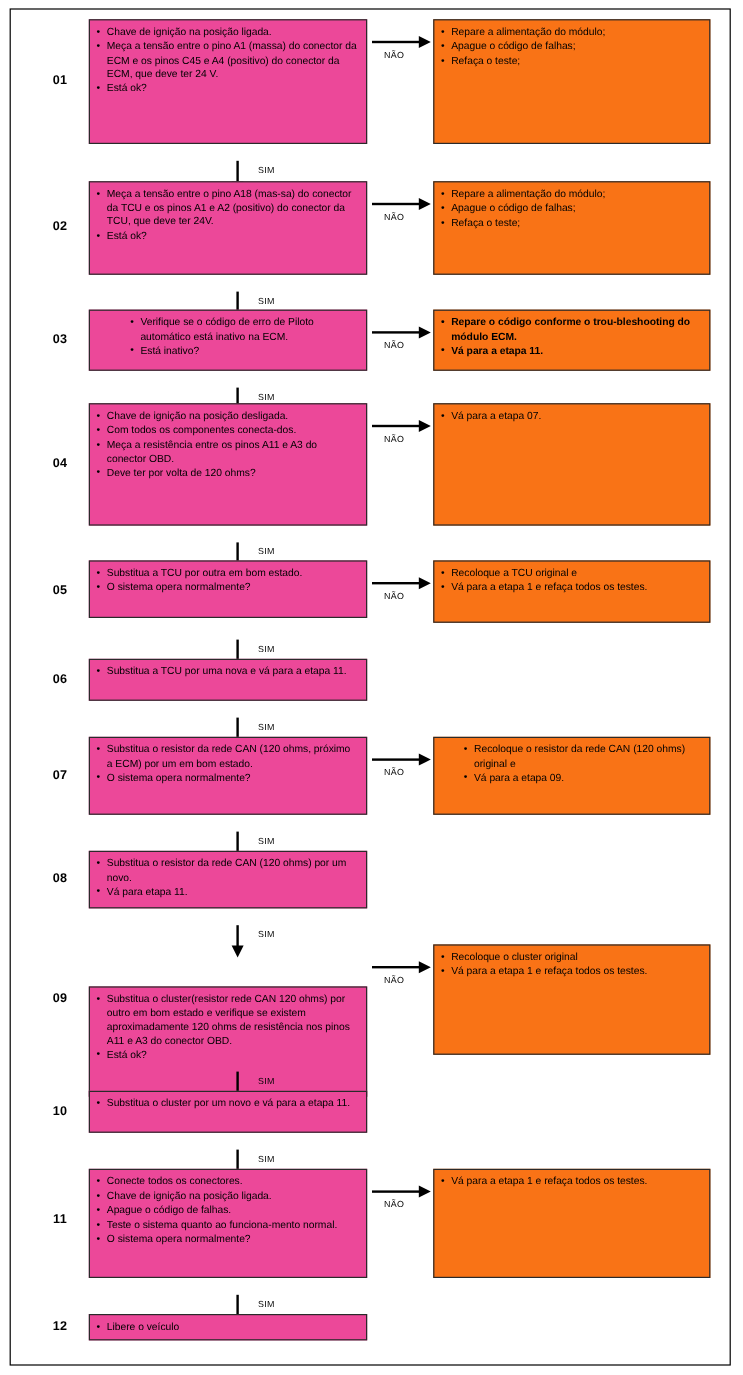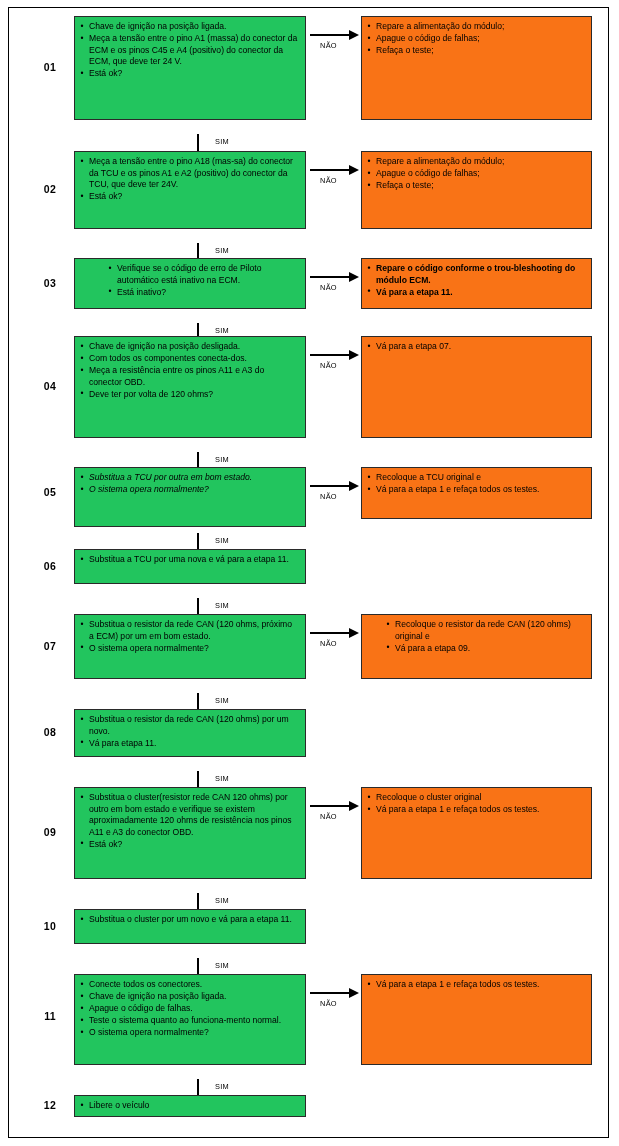--- a/index.html
+++ b/index.html
@@ -49,21 +49,21 @@
     font-weight: bold;
     letter-spacing: 0.3px;
   }
 
   .step-box {
     position: absolute;
     left: 65px;
     width: 232px;
     box-sizing: border-box;
     border: 1.2px solid #2a2a2a;
-    background: #22c55e;
+    background: #ec4899;
     padding: 4px 6px 4px 5px;
   }
 
   .result-box {
     position: absolute;
     left: 352px;
     width: 231px;
     box-sizing: border-box;
     border: 1.2px solid #2a2a2a;
     background: #f97316;
@@ -266,21 +266,21 @@
           </ul>
         </div>
       </div>
       <div class="sim-connector" style="top: 430px;">
         <div class="sim-line"></div>
         <div class="sim-arrowhead"></div>
         <div class="sim-label">SIM</div>
       </div>
       <div class="step-row" style="top: 459px;">
         <div class="step-number" style="top: 19px;">05</div>
-        <div class="step-box" style="height: 60px; font-style: italic;">
+        <div class="step-box" style="height: 48px;">
           <ul class="bullets">
             <li>Substitua a TCU por outra em bom estado.</li>
             <li>O sistema opera normalmente?</li>
           </ul>
         </div>
         <div class="nao-connector" style="top: 14px;">
           <div class="nao-line"></div>
           <div class="nao-arrowhead"></div>
           <div class="nao-label">NÃO</div>
         </div>
@@ -343,21 +343,21 @@
           </ul>
         </div>
       </div>
       <div class="sim-connector" style="top: 749px;">
         <div class="sim-line"></div>
         <div class="sim-arrowhead"></div>
         <div class="sim-label">SIM</div>
       </div>
       <div class="step-row" style="top: 779px;">
         <div class="step-number" style="top: 39px;">09</div>
-        <div class="step-box" style="height: 92px;">
+        <div class="step-box" style="height: 92px; margin-top: 35px;">
           <ul class="bullets">
             <li>Substitua o cluster(resistor rede CAN 120 ohms) por outro em bom estado e verifique se existem aproximadamente 120 ohms de resistência nos pinos A11 e A3 do conector OBD.</li>
             <li>Está ok?</li>
           </ul>
         </div>
         <div class="nao-connector" style="top: 14px;">
           <div class="nao-line"></div>
           <div class="nao-arrowhead"></div>
           <div class="nao-label">NÃO</div>
         </div>

